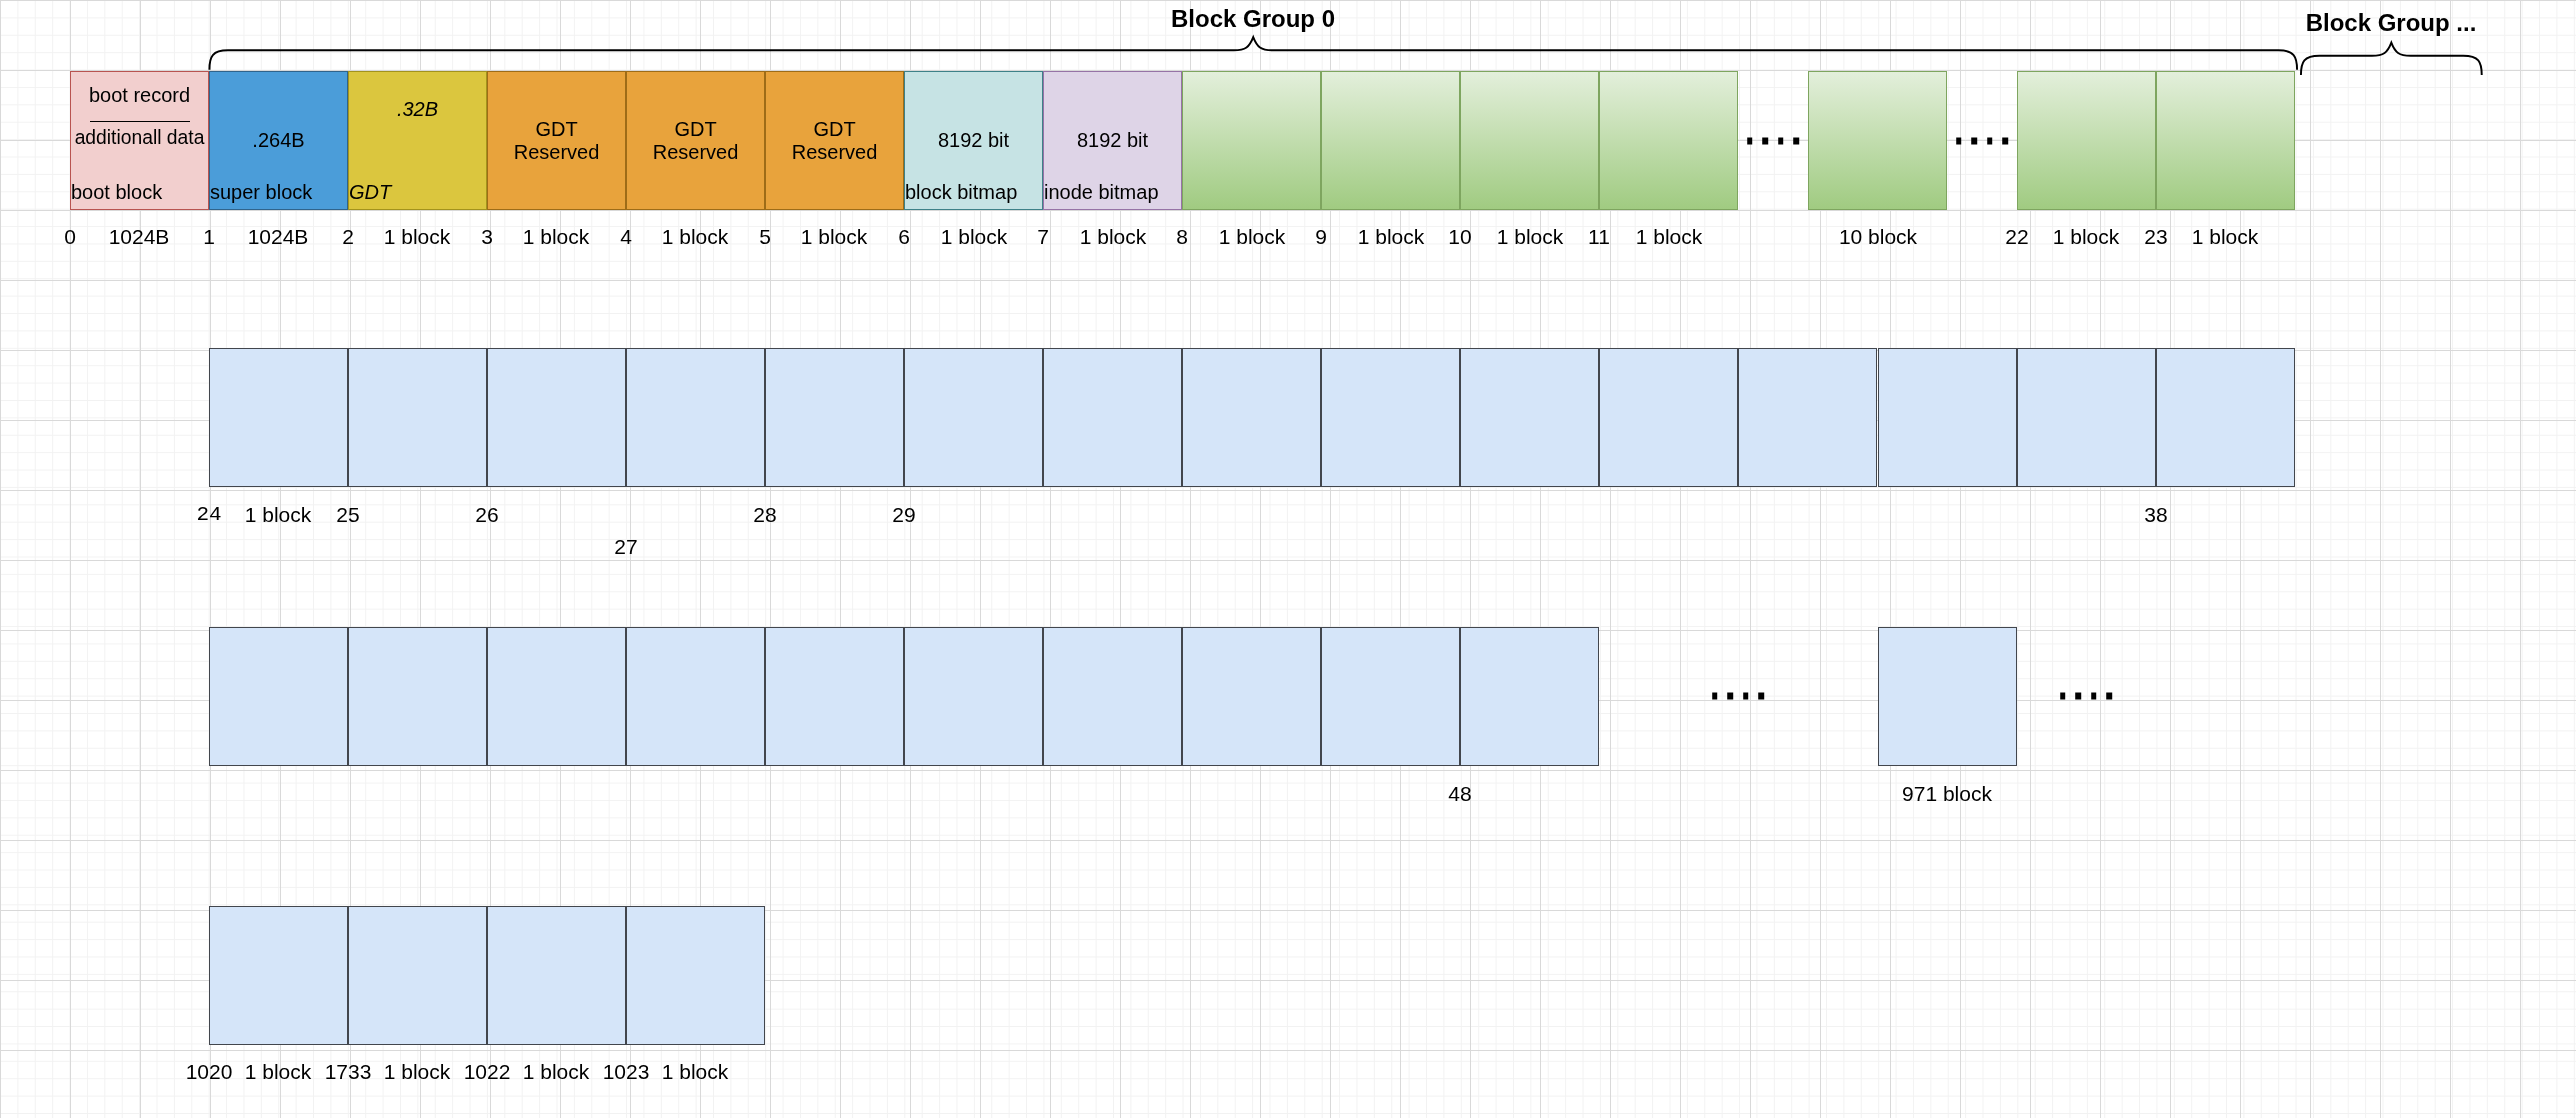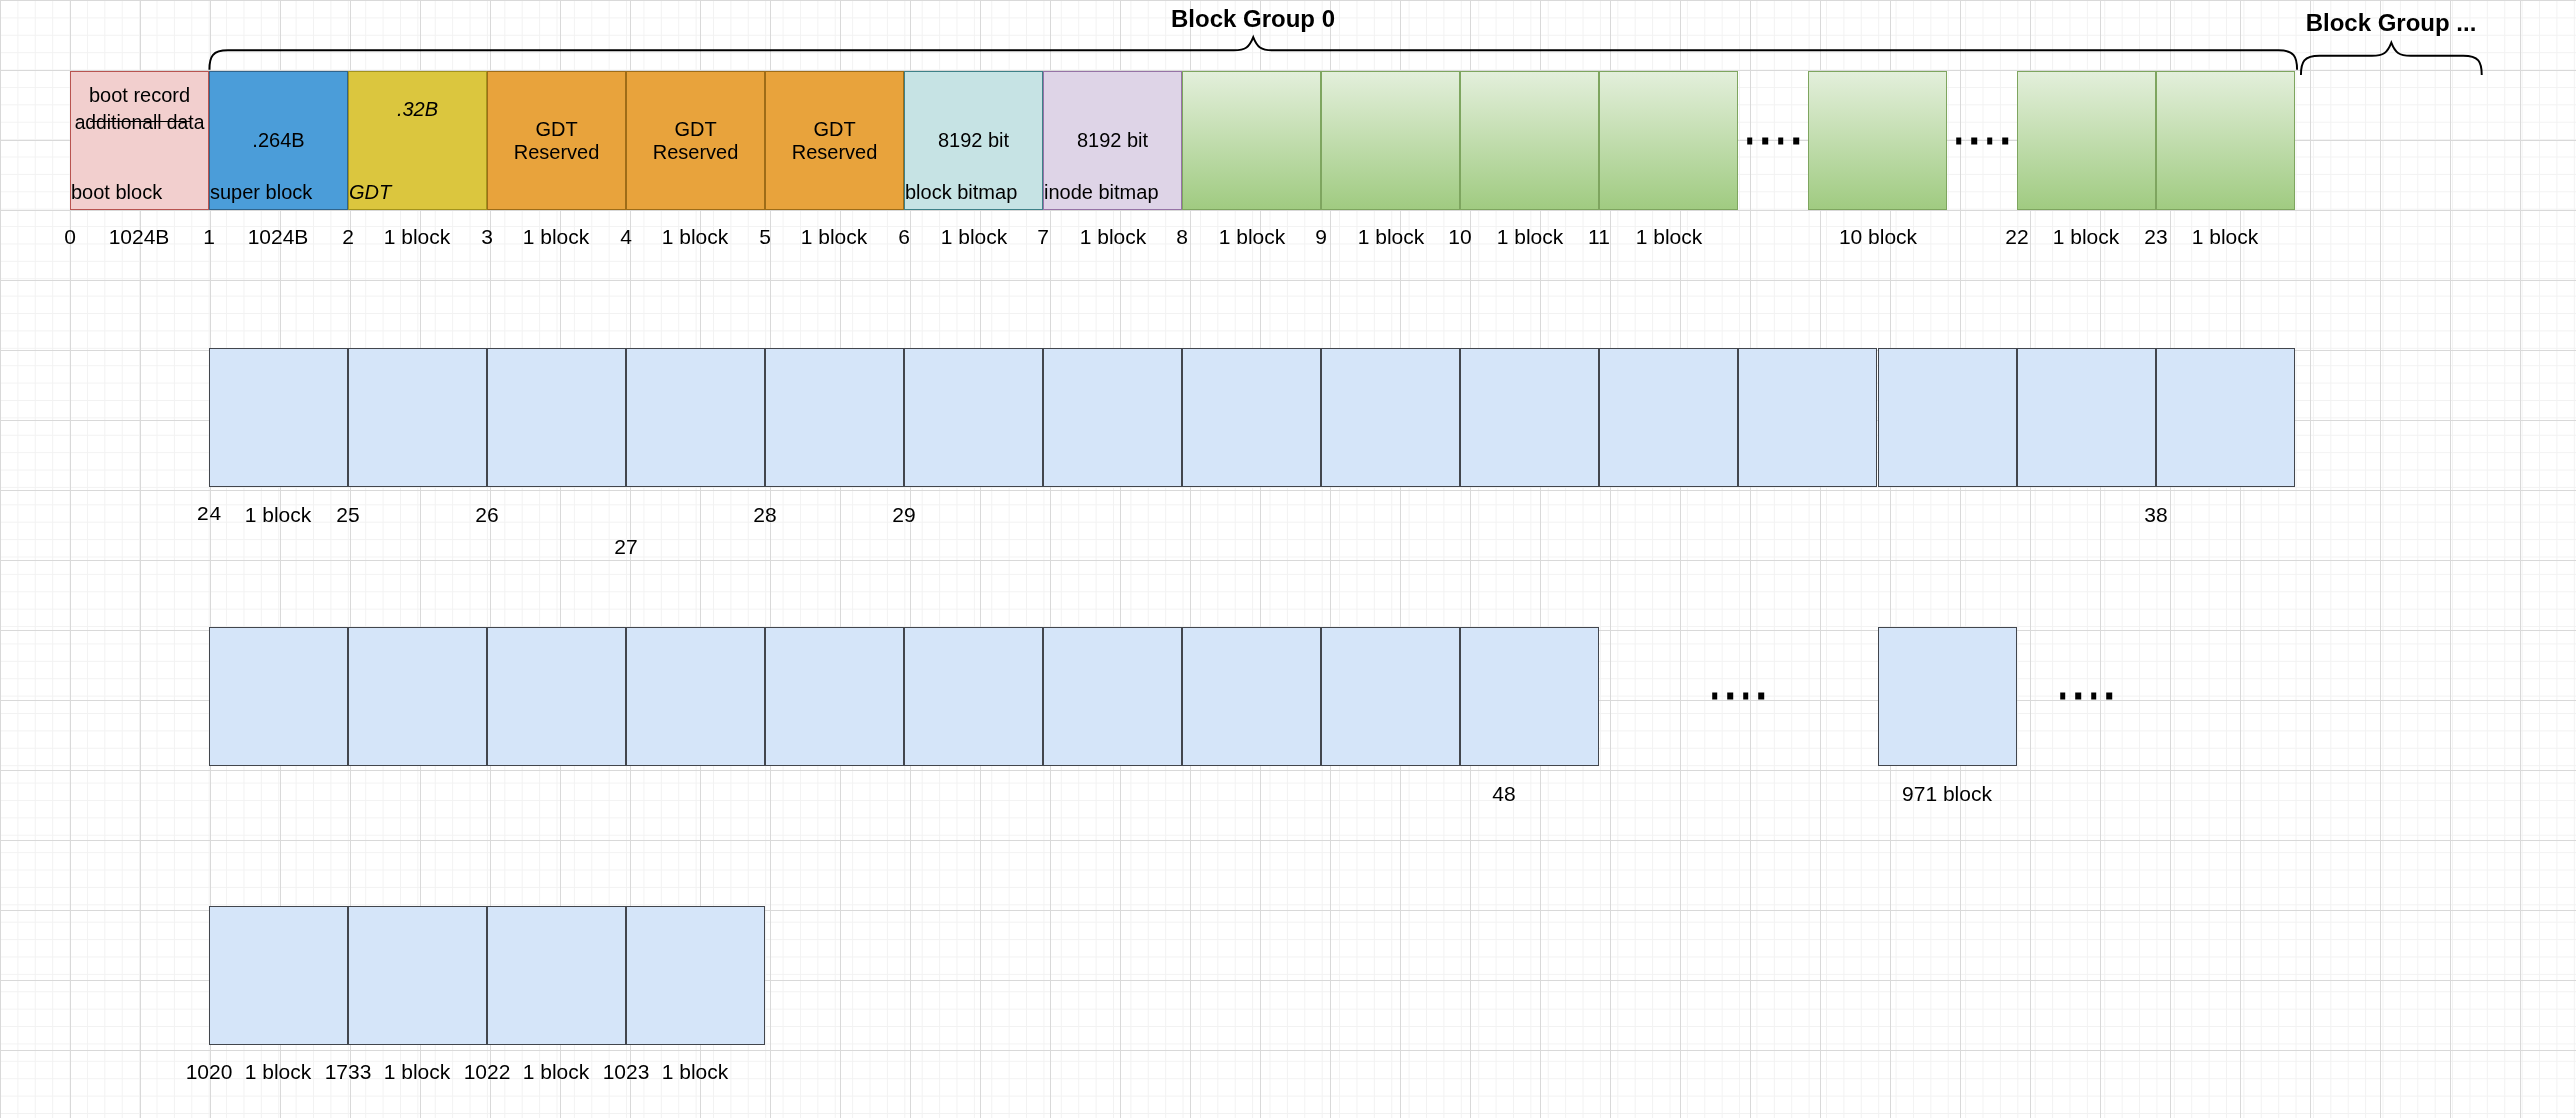--- a/index.html
+++ b/index.html
@@ -23,21 +23,21 @@
     font-size:24px;font-weight:bold;white-space:nowrap;
   }
   .cell{
     position:absolute;width:139px;height:139px;
     box-sizing:border-box;border:1.9px solid #000;
     font-size:20px;line-height:23px;
   }
   .slot-top{position:absolute;top:12.4px;left:0;right:0;text-align:center;white-space:nowrap;}
   .cell.gdt .slot-top{top:26px;}
   .slot-mid{position:absolute;inset:0;display:flex;align-items:center;justify-content:center;text-align:center;white-space:nowrap;}
-  .cell.boot .slot-mid{align-items:flex-start;padding-top:39px;font-size:19.3px;}
+  .cell.boot .slot-mid{align-items:flex-start;padding-top:54px;font-size:19.3px;}
   .slot-bot{position:absolute;bottom:5.4px;left:0;right:0;text-align:left;white-space:nowrap;}
   .divider{position:absolute;top:49px;left:18.5px;right:18.5px;border-top:1.9px solid #000;}
   .row-label{
     position:absolute;transform:translateX(-50%);
     font-size:21px;line-height:21.6px;white-space:nowrap;text-align:center;
   }
   .dots{position:absolute;transform:translate(-50%,-50%);display:flex;gap:10px;}
   .dots span{display:block;width:5.4px;height:7px;background:#000;}
 </style>
 </head>
@@ -159,21 +159,21 @@
       <div class="cell data" style="left: 209px; top: 627px; border-color: rgb(66, 70, 77); background: rgb(213, 229, 249);"></div>
       <div class="cell data" style="left: 348px; top: 627px; border-color: rgb(66, 70, 77); background: rgb(213, 229, 249);"></div>
       <div class="cell data" style="left: 487px; top: 627px; border-color: rgb(66, 70, 77); background: rgb(213, 229, 249);"></div>
       <div class="cell data" style="left: 626px; top: 627px; border-color: rgb(66, 70, 77); background: rgb(213, 229, 249);"></div>
       <div class="cell data" style="left: 765px; top: 627px; border-color: rgb(66, 70, 77); background: rgb(213, 229, 249);"></div>
       <div class="cell data" style="left: 904px; top: 627px; border-color: rgb(66, 70, 77); background: rgb(213, 229, 249);"></div>
       <div class="cell data" style="left: 1043px; top: 627px; border-color: rgb(66, 70, 77); background: rgb(213, 229, 249);"></div>
       <div class="cell data" style="left: 1182px; top: 627px; border-color: rgb(66, 70, 77); background: rgb(213, 229, 249);"></div>
       <div class="cell data" style="left: 1321px; top: 627px; border-color: rgb(66, 70, 77); background: rgb(213, 229, 249);"></div>
       <div class="cell data" style="left: 1460px; top: 627px; border-color: rgb(66, 70, 77); background: rgb(213, 229, 249);"></div>
-      <div class="row-label" style="left: 1460px; top: 783px; margin-left: 44px;">48</div>
+      <div class="row-label" style="left: 1460px; top: 783px;">48</div>
       <div class="dots" style="left: 1738px; top: 696px;">
         <span></span>
         <span></span>
         <span></span>
         <span></span>
       </div>
       <div class="cell data" style="left: 1878px; top: 627px; border-color: rgb(66, 70, 77); background: rgb(213, 229, 249);"></div>
       <div class="row-label" style="left: 1947px; top: 783px;">971 block</div>
       <div class="dots" style="left: 2086px; top: 696px;">
         <span></span>

